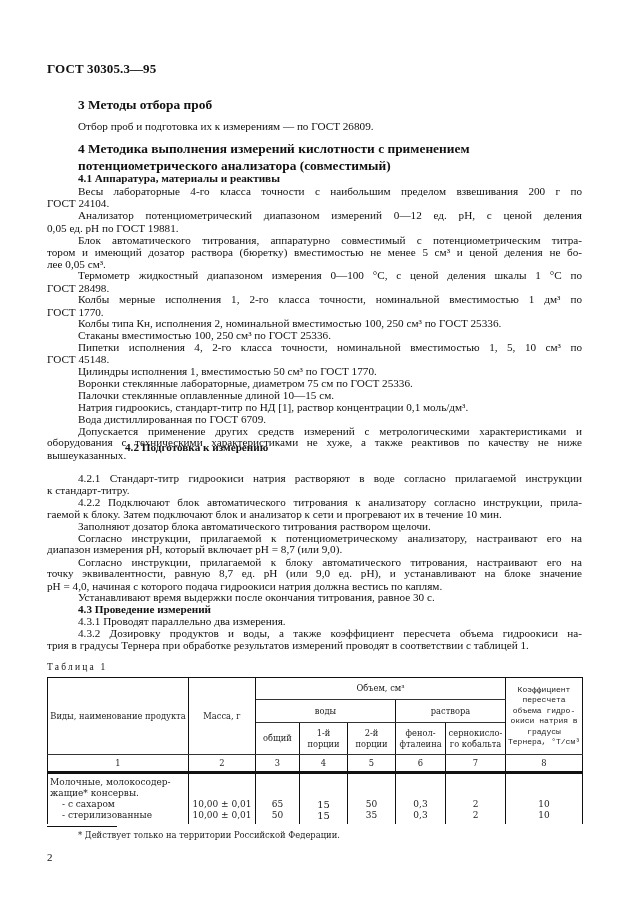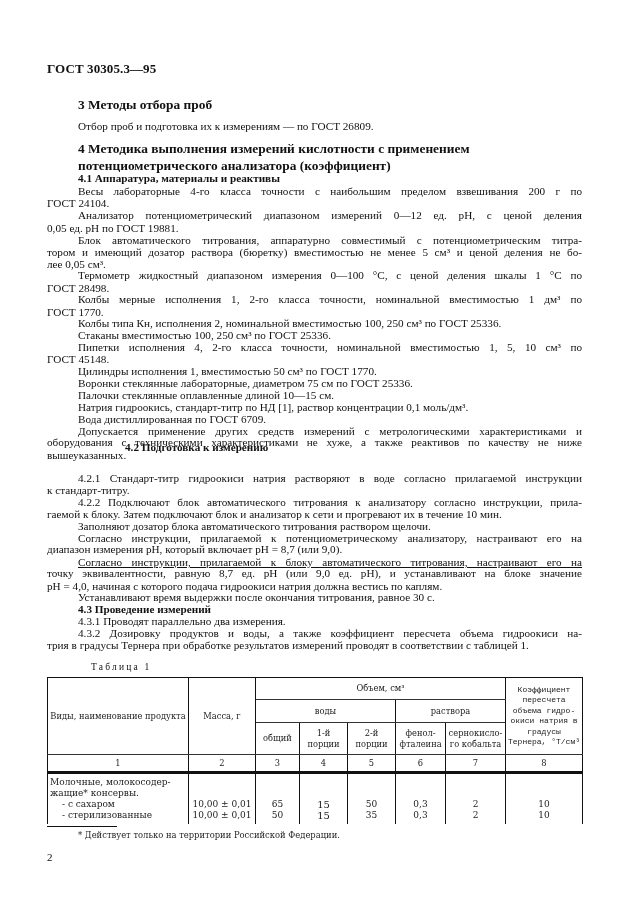--- a/index.html
+++ b/index.html
@@ -24,21 +24,21 @@
 </style>
 </head>
 <body>
 
 <div class="abs hdr">ГОСТ 30305.3—95</div>
 
 <div class="abs h1" style="top:96px;">3  Методы отбора проб</div>
 <div class="ln i" style="top: 120px; font-size: 11.2px; line-height: 12px;">Отбор проб и подготовка их к измерениям — по ГОСТ 26809.</div>
 
 <div class="abs h1" style="top:140px;">4  Методика выполнения измерений кислотности с применением</div>
-<div class="abs h1" style="top:157px;">потенциометрического анализатора (коэффициент)</div>
+<div class="abs h1" style="top:157px;">потенциометрического анализатора (совместимый)</div>
 
 <div class="h2" style="top: 172px; font-size: 11.2px; line-height: 12px;">4.1  Аппаратура, материалы и реактивы</div>
 
 <div>
   <div class="ln i just" style="top: 185px; font-size: 11.2px; line-height: 12px;">Весы лабораторные 4-го класса точности с наибольшим пределом взвешивания 200 г по</div>
   <div class="ln" style="top: 197px; font-size: 11.2px; line-height: 12px;">ГОСТ 24104.</div>
   <div class="ln i just" style="top: 209px; font-size: 11.2px; line-height: 12px;">Анализатор потенциометрический диапазоном измерений 0—12 ед. рН, с ценой деления</div>
   <div class="ln" style="top: 222px; font-size: 11.2px; line-height: 12px;">0,05 ед. рН по ГОСТ 19881.</div>
   <div class="ln i just" style="top: 234px; font-size: 11.2px; line-height: 12px;">Блок автоматического титрования, аппаратурно совместимый с потенциометрическим титра-</div>
   <div class="ln just" style="top: 246px; font-size: 11.2px; line-height: 12px;">тором и имеющий дозатор раствора (бюретку) вместимостью не менее 5 см³ и ценой деления не бо-</div>
@@ -64,34 +64,34 @@
 
 <div class="h2" style="top: 441px; font-size: 11.2px; line-height: 12px; margin-left: 47px;">4.2  Подготовка к измерению</div>
 <div>
   <div class="ln i just" style="top: 472px; font-size: 11.2px; line-height: 12px;">4.2.1  Стандарт-титр гидроокиси натрия растворяют в воде согласно прилагаемой инструкции</div>
   <div class="ln" style="top: 484px; font-size: 11.2px; line-height: 12px;">к стандарт-титру.</div>
   <div class="ln i just" style="top: 496px; font-size: 11.2px; line-height: 12px;">4.2.2  Подключают блок автоматического титрования к анализатору согласно инструкции, прила-</div>
   <div class="ln" style="top: 508px; font-size: 11.2px; line-height: 12px;">гаемой к блоку. Затем подключают блок и анализатор к сети и прогревают их в течение 10 мин.</div>
   <div class="ln i" style="top: 520px; font-size: 11.2px; line-height: 12px;">Заполняют дозатор блока автоматического титрования раствором щелочи.</div>
   <div class="ln i just" style="top: 532px; font-size: 11.2px; line-height: 12px;">Согласно инструкции, прилагаемой к потенциометрическому анализатору, настраивают его на</div>
   <div class="ln" style="top: 543px; font-size: 11.2px; line-height: 12px;">диапазон измерения рН, который включает рН = 8,7 (или 9,0).</div>
-  <div class="ln i just" style="top: 556px; font-size: 11.2px; line-height: 12px; text-decoration: underline;">Согласно инструкции, прилагаемой к блоку автоматического титрования, настраивают его на</div>
+  <div class="ln i just" style="top: 556px; font-size: 11.2px; line-height: 12px;">Согласно инструкции, прилагаемой к блоку автоматического титрования, настраивают его на</div>
   <div class="ln just" style="top: 567px; font-size: 11.2px; line-height: 12px;">точку эквивалентности, равную 8,7 ед. рН (или 9,0 ед. рН), и устанавливают на блоке значение</div>
   <div class="ln" style="top: 580px; font-size: 11.2px; line-height: 12px;">рН = 4,0, начиная с которого подача гидроокиси натрия должна вестись по каплям.</div>
   <div class="ln i" style="top: 591px; font-size: 11.2px; line-height: 12px;">Устанавливают время выдержки после окончания титрования, равное 30 с.</div>
 </div>
 
 <div class="h2" style="top: 603px; font-size: 11.2px; line-height: 12px;">4.3  Проведение измерений</div>
 <div>
   <div class="ln i" style="top: 615px; font-size: 11.2px; line-height: 12px;">4.3.1  Проводят параллельно два измерения.</div>
   <div class="ln i just" style="top: 627px; font-size: 11.2px; line-height: 12px;">4.3.2  Дозировку продуктов и воды, а также коэффициент пересчета объема гидроокиси на-</div>
   <div class="ln" style="top: 639px; font-size: 11.2px; line-height: 12px;">трия в градусы Тернера при обработке результатов измерений проводят в соответствии с таблицей 1.</div>
 </div>
 
-<div class="abs tcap" style="top: 662px; margin-left: 44px;">Таблица 1</div>
+<div class="abs tcap" style="top: 662px;">Таблица 1</div>
 
 <table class="t" style="top: 677px;">
   <colgroup>
     <col style="width:141px">
       <col style="width:67px">
       <col style="width:44px">
       <col style="width:48px">
     <col style="width:48px">
       <col style="width:50px">
       <col style="width:60px">

